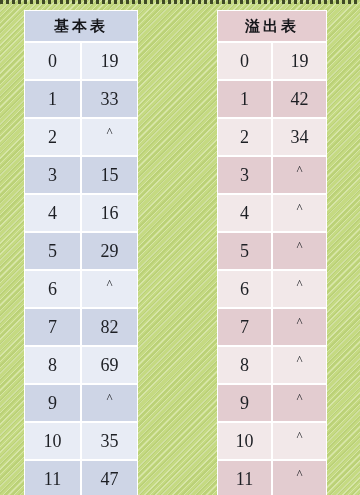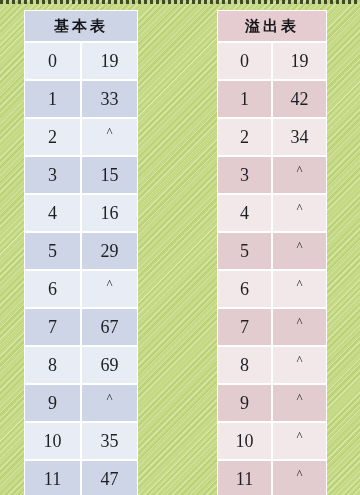--- a/index.html
+++ b/index.html
@@ -155,21 +155,21 @@
           <tr class="odd">
             <td>5</td>
             <td>29</td>
           </tr>
           <tr class="even">
             <td>6</td>
             <td><span class="caret">^</span></td>
           </tr>
           <tr class="odd">
             <td>7</td>
-            <td>67</td>
+            <td>82</td>
           </tr>
           <tr class="even">
             <td>8</td>
             <td>69</td>
           </tr>
           <tr class="odd">
             <td>9</td>
             <td><span class="caret">^</span></td>
           </tr>
           <tr class="even">

